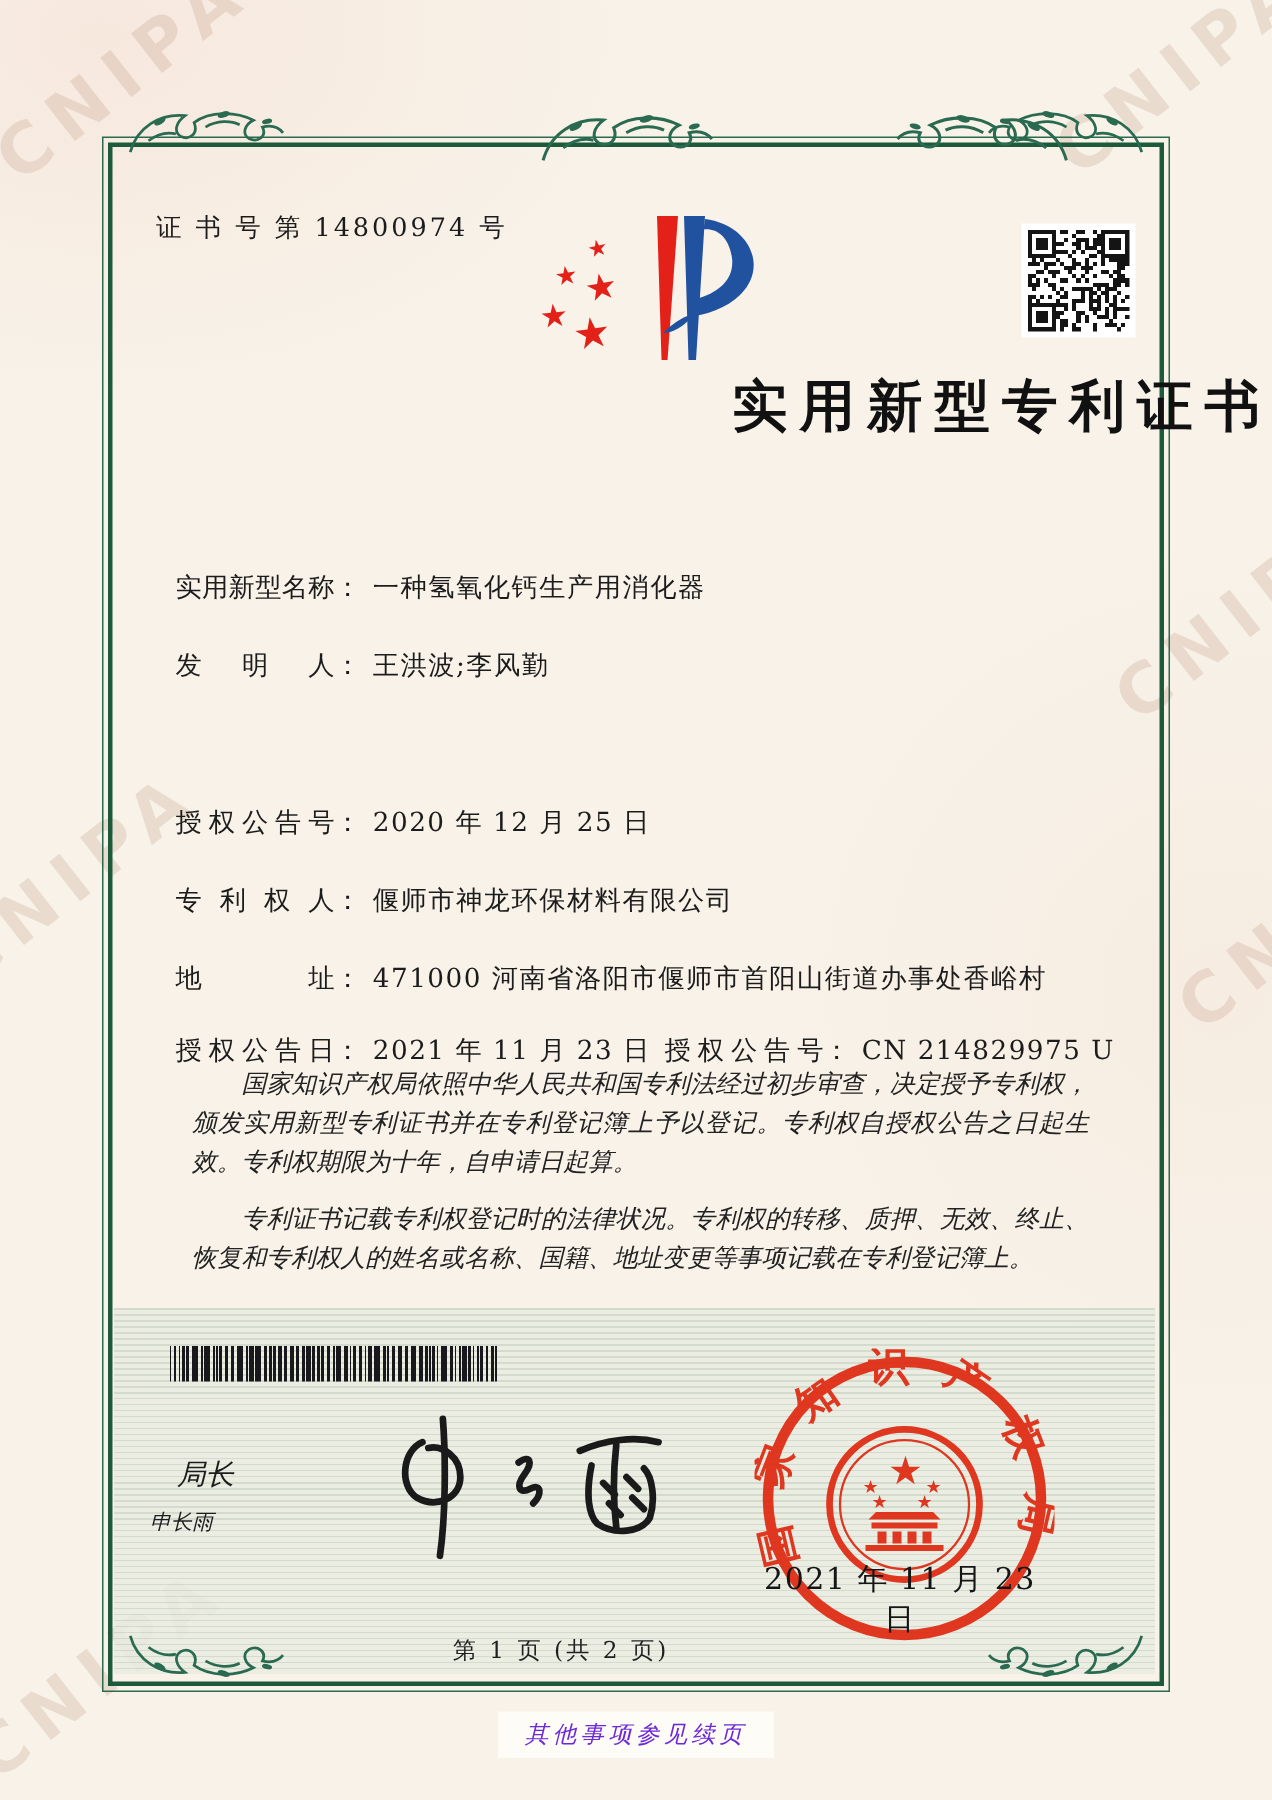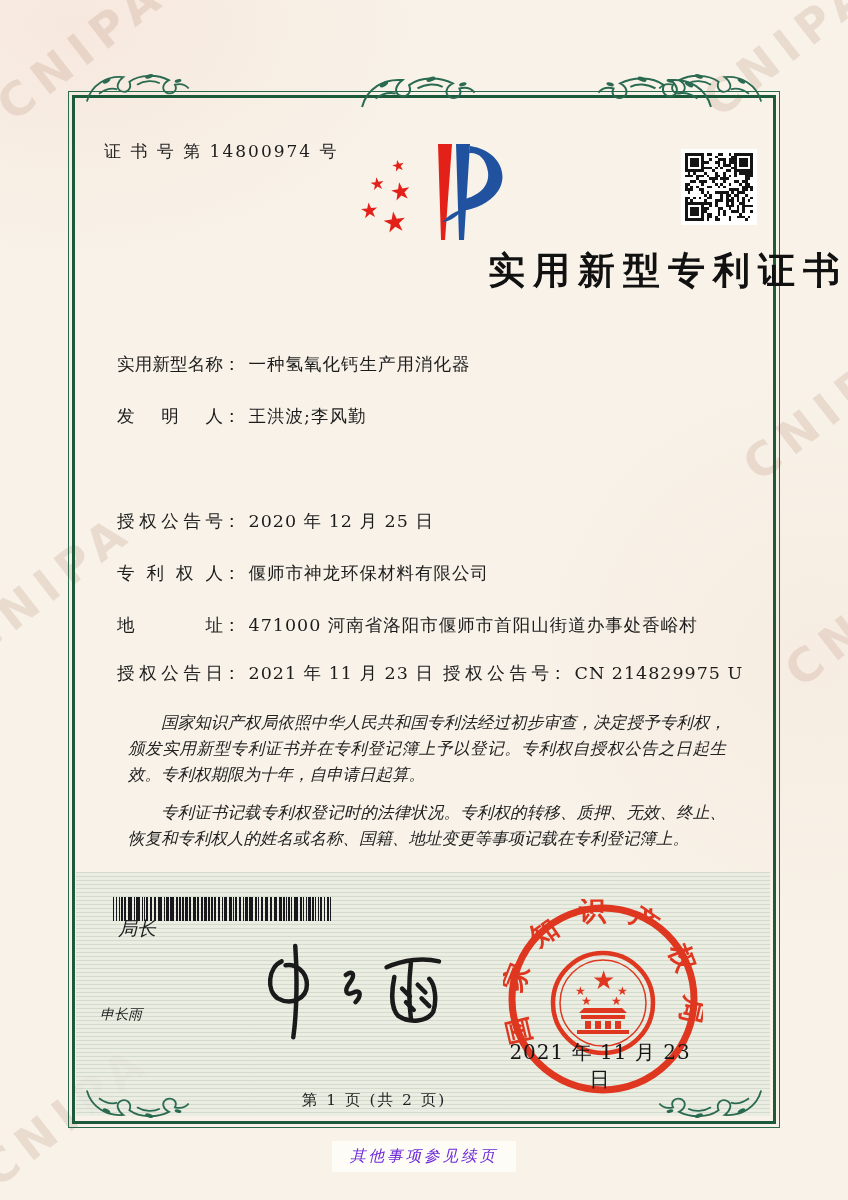--- a/index.html
+++ b/index.html
@@ -25,32 +25,32 @@
     background:repeating-linear-gradient(0deg,#e9ece2 0px,#e9ece2 3px,#ccd7c8 3px,#ccd7c8 4px);
     opacity:.85;}
   .ornament{position:absolute;color:#2a6a50;}
   
   .cert-no{position:absolute;left:104px;top:140px;font-size:17px;letter-spacing:2px;}
   .logo{position:absolute;left:352px;top:138px;width:156px;height:112px;}
   .qr{position:absolute;left:681px;top:149px;width:68px;height:68px;background:#fff;padding:4px;}
   .title{position:absolute;left:0;top:246px;width:848px;text-align:right;
     font-size:37px;font-weight:bold;letter-spacing:8px;color:#111;}
   
-  .field-row{position:absolute;left:117px;font-size:17.5px;white-space:nowrap;}
+  .field-row{position:absolute;left:117px;font-size:17.5px;white-space:nowrap;margin-top:27px;}
   .flabel{display:inline-block;width:106px;text-align:justify;text-align-last:justify;}
   .fcolon{margin-right:8px;}
   .fvalue{letter-spacing:1px;}
   .col2{position:absolute;left:326px;top:0;}
   
   .paras{position:absolute;left:116px;top:698px;width:622px;font-size:16.5px;
     line-height:26px;font-style:italic;color:#222;text-align:justify;}
   .paras p{margin:12px;text-indent:2em;}
   
   .barcode{position:absolute;left:113px;top:897px;width:224px;height:24px;}
-  .director-label{position:absolute;left:118px;top:916px;font-size:19px;font-style:italic;}
+  .director-label{position:absolute;left:118px;top:970px;font-size:19px;font-style:italic;}
   .director-name{position:absolute;left:100px;top:1006px;font-size:14px;font-style:italic;}
   .signature{position:absolute;left:252px;top:942px;width:205px;height:102px;}
   .seal{position:absolute;left:503px;top:899px;width:200px;height:200px;}
   .seal-date{position:absolute;left:500px;top:1039px;width:200px;text-align:center;
     font-size:20px;color:#151515;letter-spacing:1px;}
   .page-num{position:absolute;left:0;top:1090px;width:748px;text-align:center;
     font-size:15.5px;letter-spacing:2px;color:#1f1f1f;}
   .footer-note{position:absolute;left:50%;top:1141px;transform:translateX(-50%);
     background:#fdfcf7;padding:5px 18px;font-size:15.5px;font-style:italic;
     letter-spacing:3px;color:#6d28d9;}

